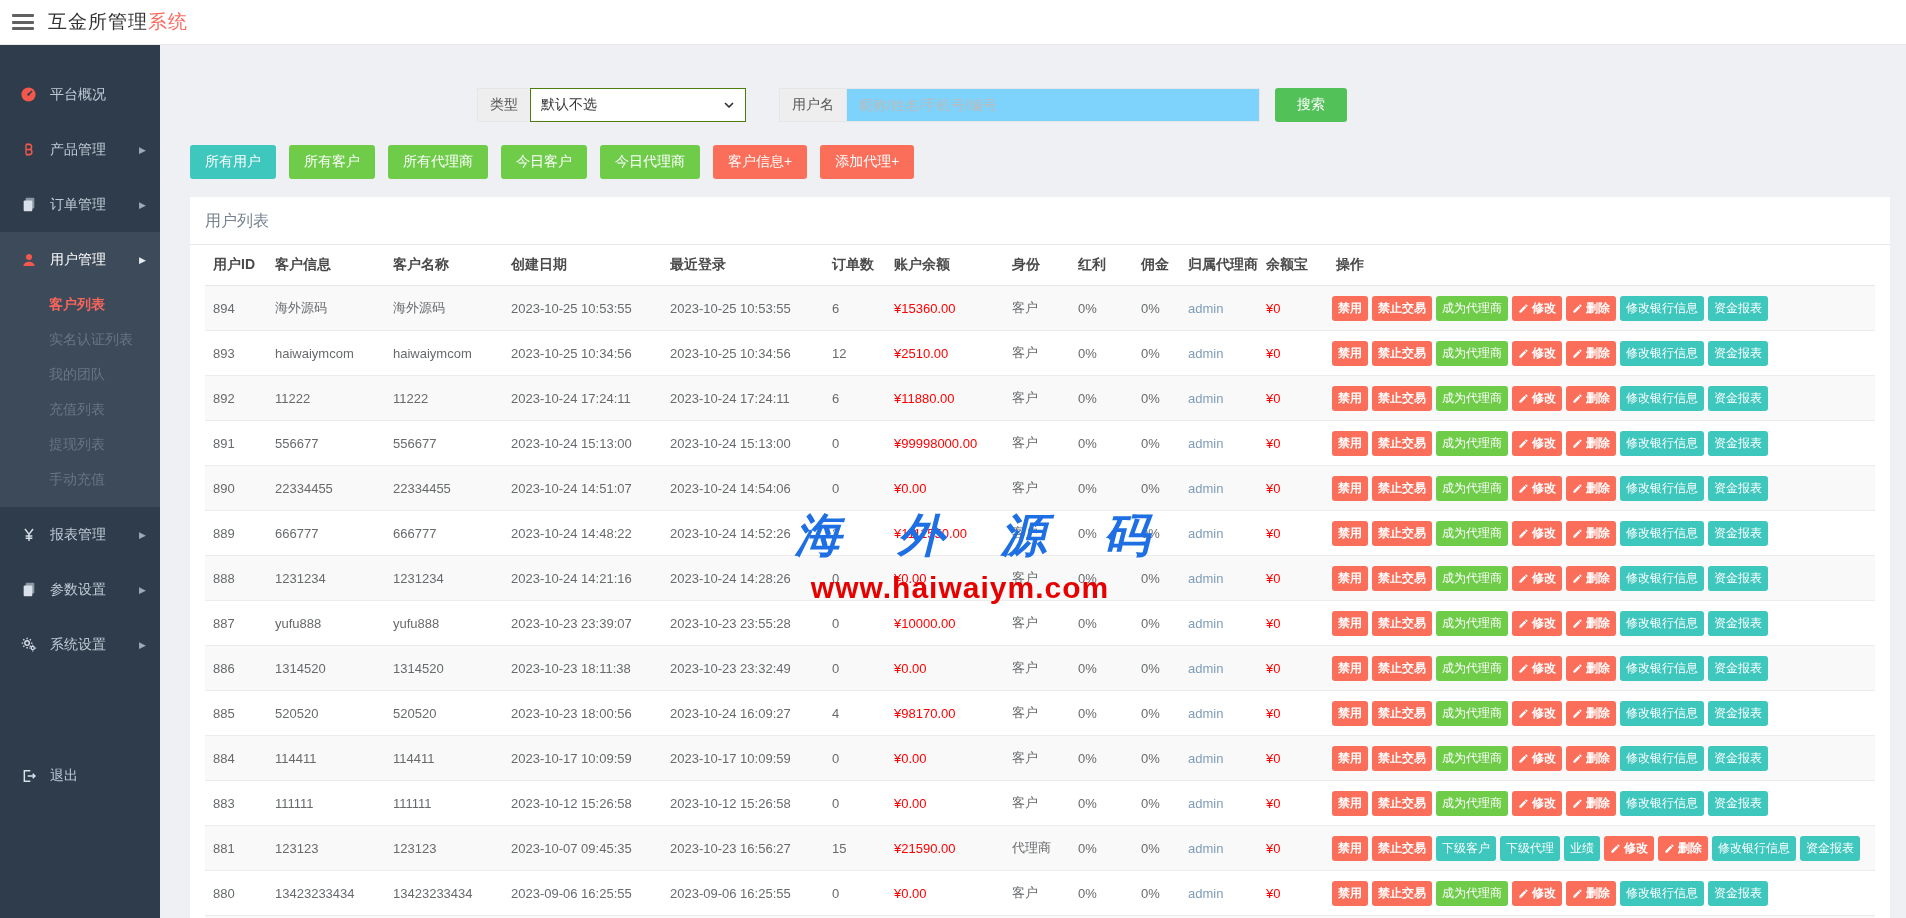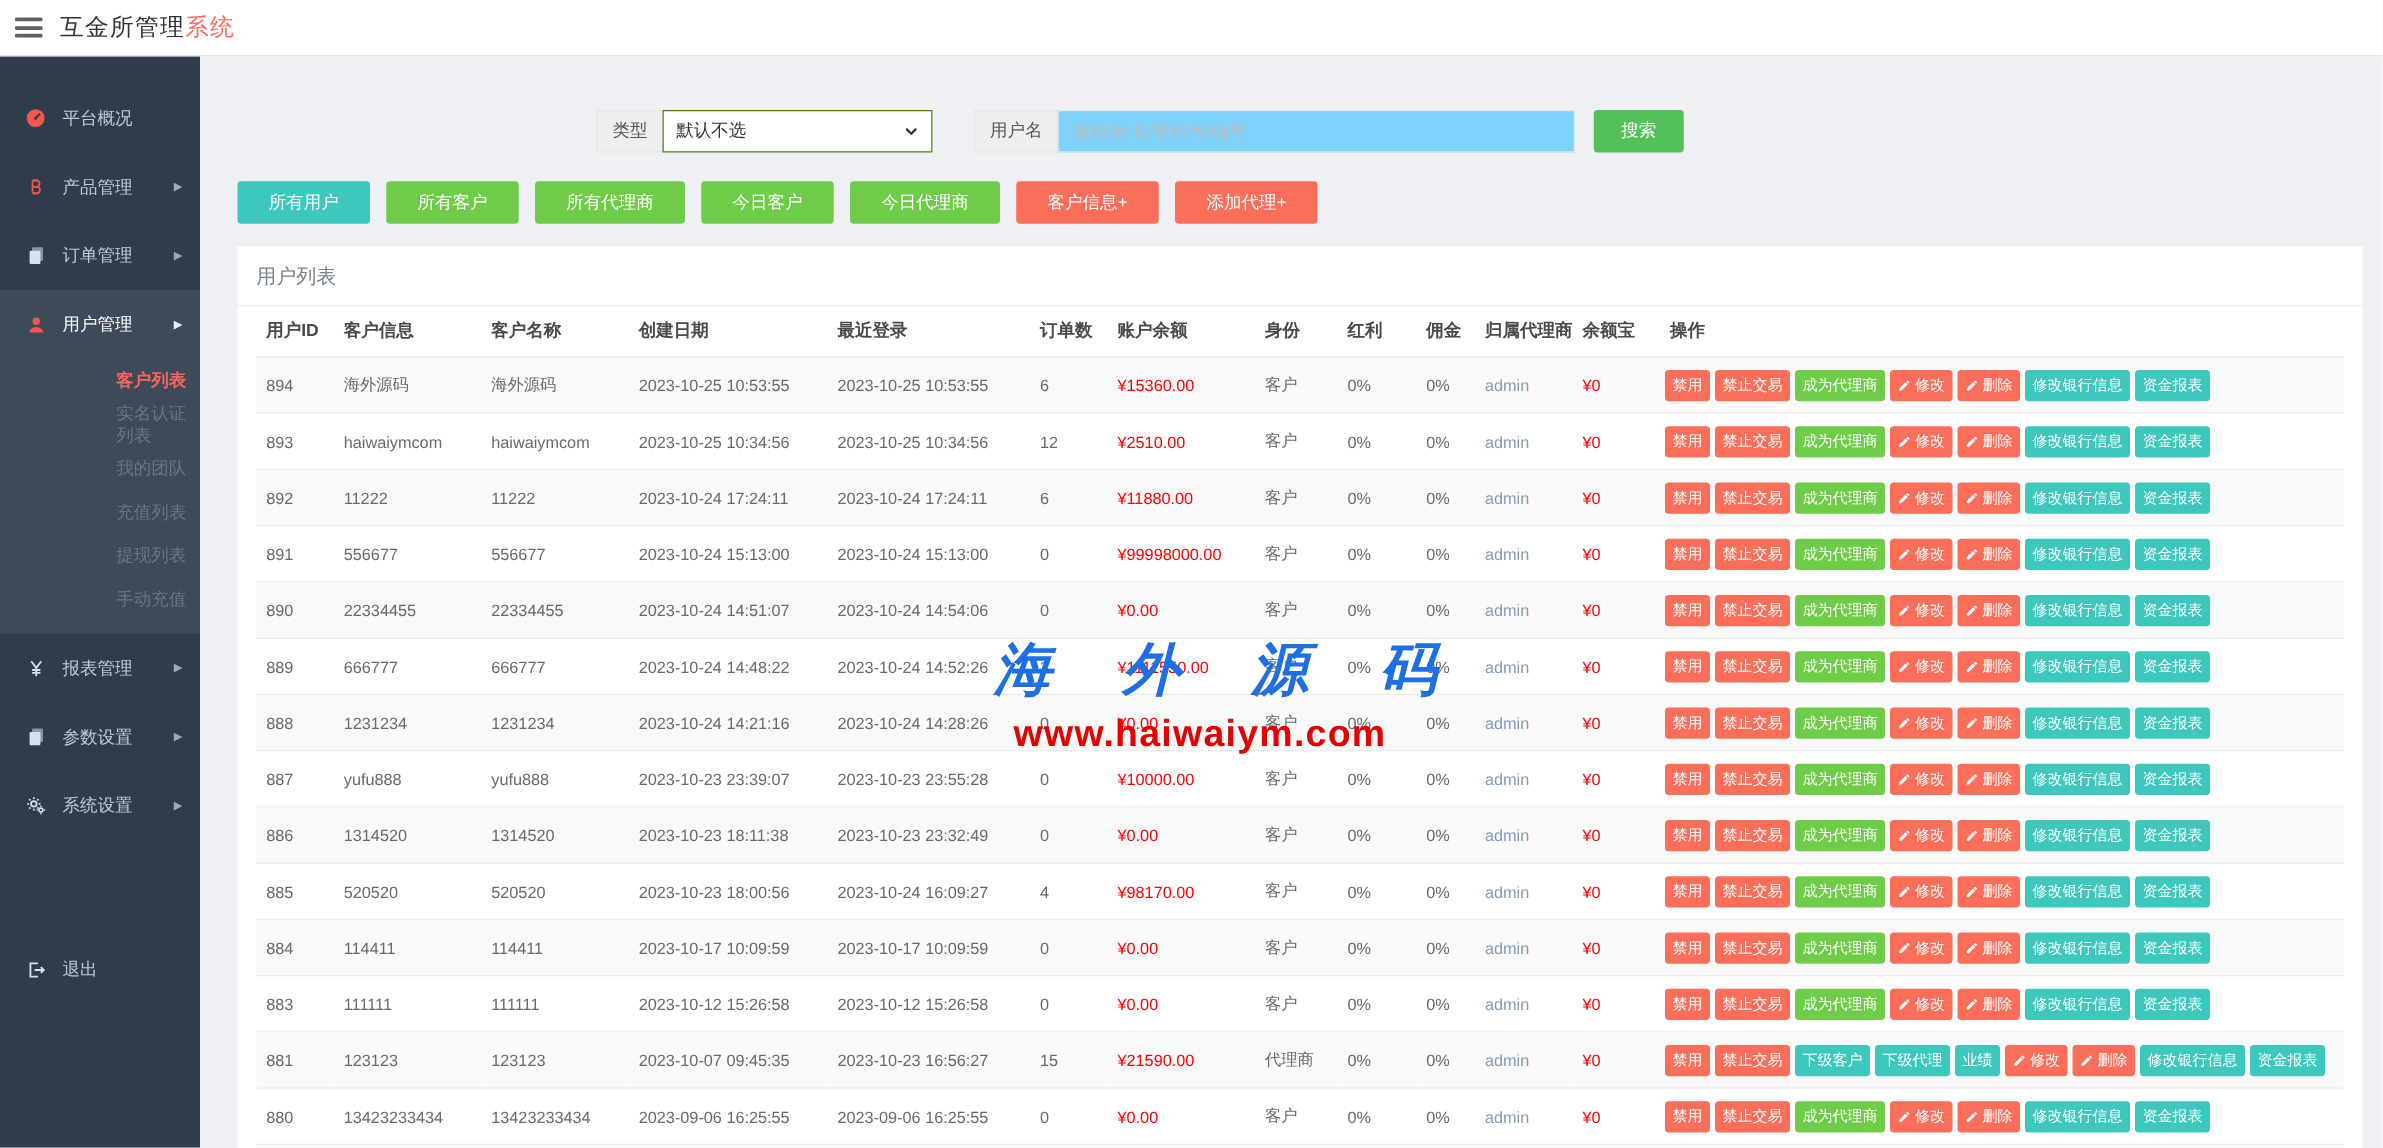--- a/index.html
+++ b/index.html
@@ -25,21 +25,21 @@
               color:#c0cad5; font-size:14px; }
   .nav-item .nicon { width:17px; height:17px; margin-right:13px; display:inline-flex; align-items:center; justify-content:center; color:#d8e0e8; flex:0 0 17px; }
   .nav-item .nicon.red { color:#f4584c; }
   .nav-item .nlabel { flex:1 1 auto; }
   .nav-item .ncaret { font-size:9px; color:#9daab7; }
   .nav-group.open { background:#3c4a59; }
   .nav-group.open > .nav-item { color:#ffffff; }
   .nav-group.open > .nav-item .ncaret { color:#e8edf2; }
   .submenu { padding-bottom:10px; }
   .sub-item { height:35px; display:flex; align-items:center; padding-left:49px; font-size:14px;
-              color:#697582; cursor:pointer;margin-left:44px; }
+              color:#697582; cursor:pointer; }
   .sub-item.active { color:#f9655b; font-weight:700; }
   .nav-item.logout { margin-top:76px; }
 
   
   .content { position:absolute; left:160px; top:45px; width:1746px; height:873px; padding:0 16px 0 30px; }
 
   .filter-row { margin-top:43px; margin-left:287px; display:flex; align-items:center; height:34px; }
   .igroup { display:flex; height:34px; }
   .iaddon { background:#eeeeee; border:1px solid #e5e6e7; border-right:none; color:#555;
             font-size:14px; display:flex; align-items:center; padding:0 12px; white-space:nowrap; }
@@ -47,39 +47,39 @@
                  font-size:14px; color:#333; padding:0 10px; cursor:pointer; }
   .fake-select .sval { flex:1; }
   .txt-input { width:414px; border:1px solid #e5e6e7; background:#7dd3fc; font-size:14px; color:#333;
                padding:0 12px; outline:none; font-family:inherit; }
   .txt-input::placeholder { color:#bbb; }
   .gap33 { width:33px; } .gap15 { width:15px; }
   .search-btn { width:72px; height:34px; background:#52c158; color:#fff; border:none; border-radius:3px;
                 font-size:14px; cursor:pointer; font-family:inherit; }
 
   .toolbar { margin-top:23px; display:flex; gap:13px; }
-  .tbtn { height:34px; padding:0 25px; border:none; border-radius:3px; color:#fff; font-size:14px;
+  .tbtn { height:34px; padding:0 15px; border:none; border-radius:3px; color:#fff; font-size:14px;
           cursor:pointer; font-family:inherit; white-space:nowrap; }
   .tbtn.teal { background:#3dc7bd; }
   .tbtn.green { background:#6ecc49; }
   .tbtn.red { background:#fa6e5a; }
 
   
   .panel { margin-top:18px; background:#fff; width:1700px; min-height:740px; }
   .panel-title { padding:14px 15px 12px 15px; font-size:16px; color:#76838f; border-bottom:1px solid #e7eaec; }
   table { border-collapse:collapse; table-layout:fixed; width:1670px; margin:0 15px; }
   th { text-align:left; font-size:14px; color:#4a4a4a; font-weight:700; padding:11px 8px; border-bottom:1px solid #e7e7e7; white-space:nowrap; }
   td { font-size:13px; color:#676a6c; padding:13px 8px; border-bottom:1px solid #ececec; white-space:nowrap; overflow:hidden; }
   tbody tr:nth-child(odd) { background:#f9f9f9; }
   td.amount { color:#ff0000; }
   td.agent span { color:#7f9db9; cursor:pointer; }
   td.ops { padding:9px 4px; }
   .abtn { display:inline-flex; align-items:center; gap:3px; color:#fff; font-size:12px; border-radius:3px;
           padding:4px 6px; margin-right:4px; cursor:pointer; vertical-align:middle; }
-  .abtn.red { background:#fa6e5a; }
+  .abtn.red { background:#fa6e5a;font-weight:bold; }
   .abtn.green { background:#6ecc49; }
   .abtn.teal { background:#3dc7bd; }
   .abtn svg { display:block; }
 
   
   .watermark { position:absolute; left:795px; top:505px; width:330px; text-align:center; z-index:20; pointer-events:none; }
   .wm1 { font-size:46px; font-weight:700; font-style:italic; color:#1d6fe3; letter-spacing:22px; white-space:nowrap; }
   .wm2 { font-size:30px; font-weight:700; color:#e60000; margin-top:4px; letter-spacing:1px; }
 </style>
 </head>

